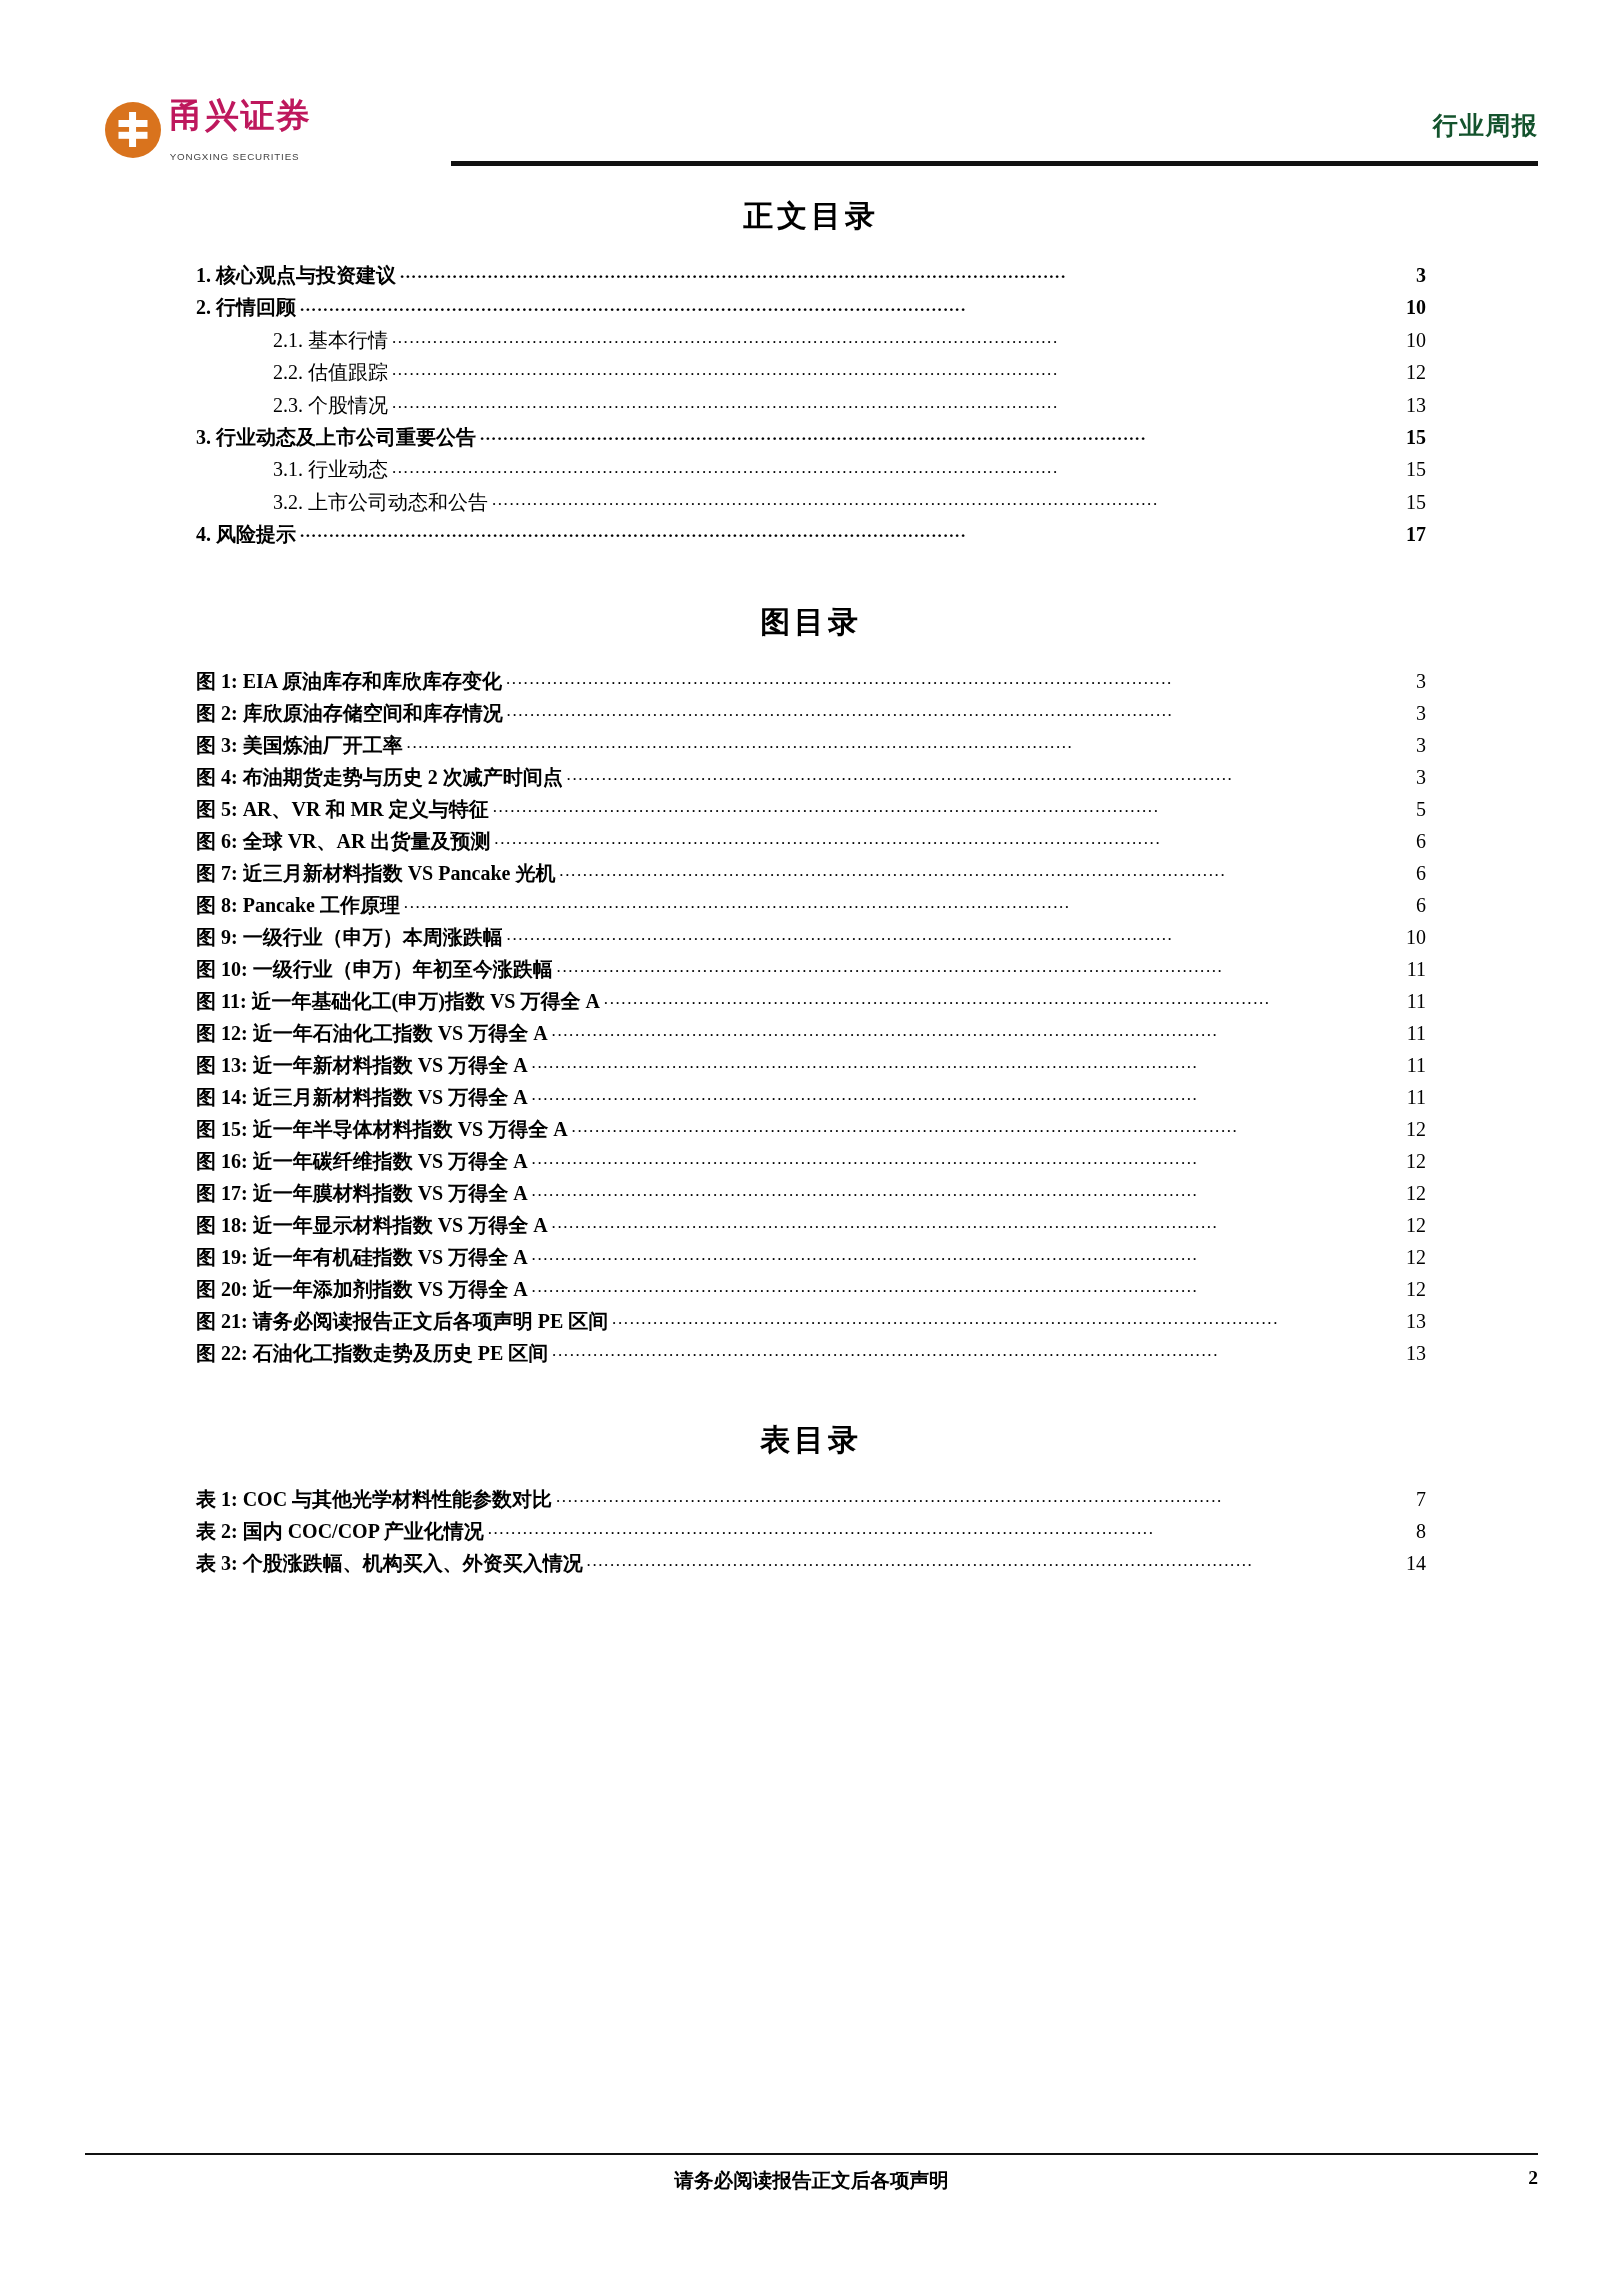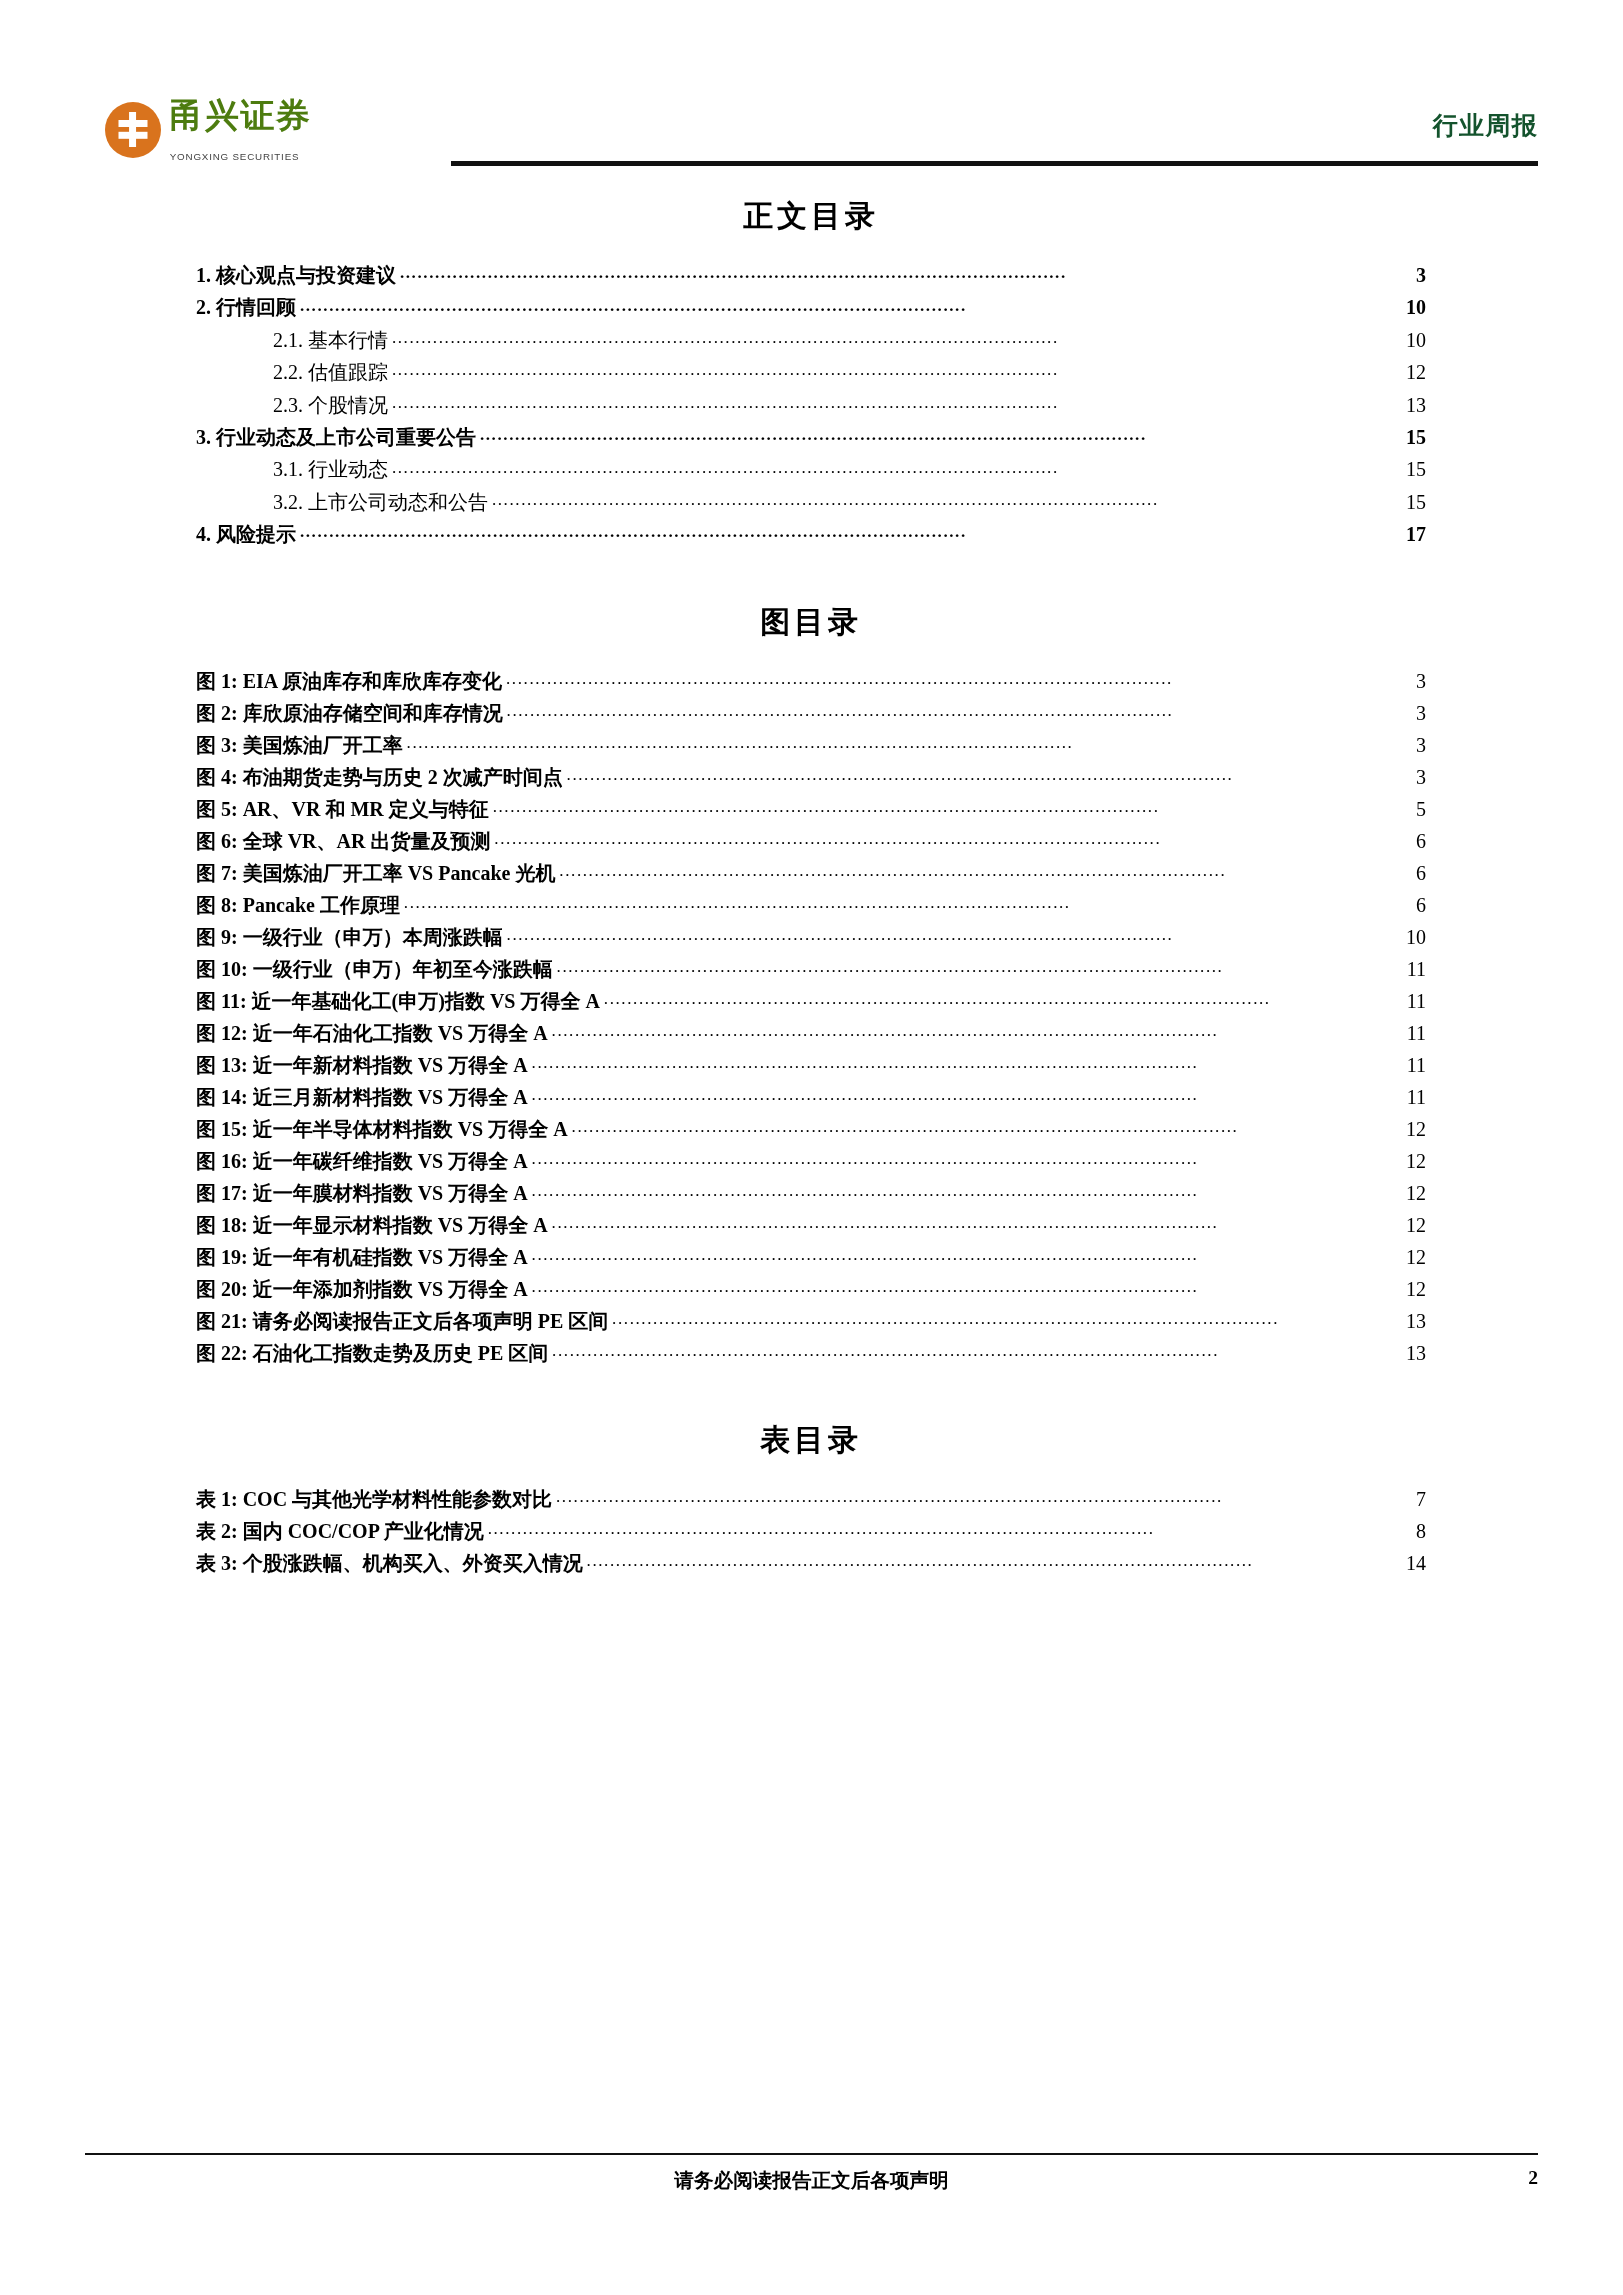--- a/index.html
+++ b/index.html
@@ -65,21 +65,21 @@
     box-shadow: 0 11.8px 0 0 #ffffff;
   }
   .logo-text {
     margin-left: 9.2px;
   }
   .logo-cn {
     font-family: "Liberation Serif", serif;
     font-size: 34px;
     font-weight: 700;
     letter-spacing: 1.3px;
-    color: #4d7c0f;
+    color: #be185d;
     line-height: 1.05;
   }
   .logo-en {
     font-family: "Liberation Sans", sans-serif;
     font-size: 9.8px;
     letter-spacing: 0.8px;
     color: #444444;
     margin-top: 17px;
   }
   .header-right {
@@ -276,21 +276,21 @@
         <span class="lbl">图 5: AR、VR 和 MR 定义与特征</span>
         <span class="dots">..................................................................................................................</span>
         <span class="pg">5</span>
       </div>
       <div class="toc-row fig-row">
         <span class="lbl">图 6: 全球 VR、AR 出货量及预测</span>
         <span class="dots">..................................................................................................................</span>
         <span class="pg">6</span>
       </div>
       <div class="toc-row fig-row">
-        <span class="lbl">图 7: 美国炼油厂开工率 VS Pancake 光机</span>
+        <span class="lbl">图 7: 近三月新材料指数 VS Pancake 光机</span>
         <span class="dots">..................................................................................................................</span>
         <span class="pg">6</span>
       </div>
       <div class="toc-row fig-row">
         <span class="lbl">图 8: Pancake 工作原理</span>
         <span class="dots">..................................................................................................................</span>
         <span class="pg">6</span>
       </div>
       <div class="toc-row fig-row">
         <span class="lbl">图 9: 一级行业（申万）本周涨跌幅</span>

